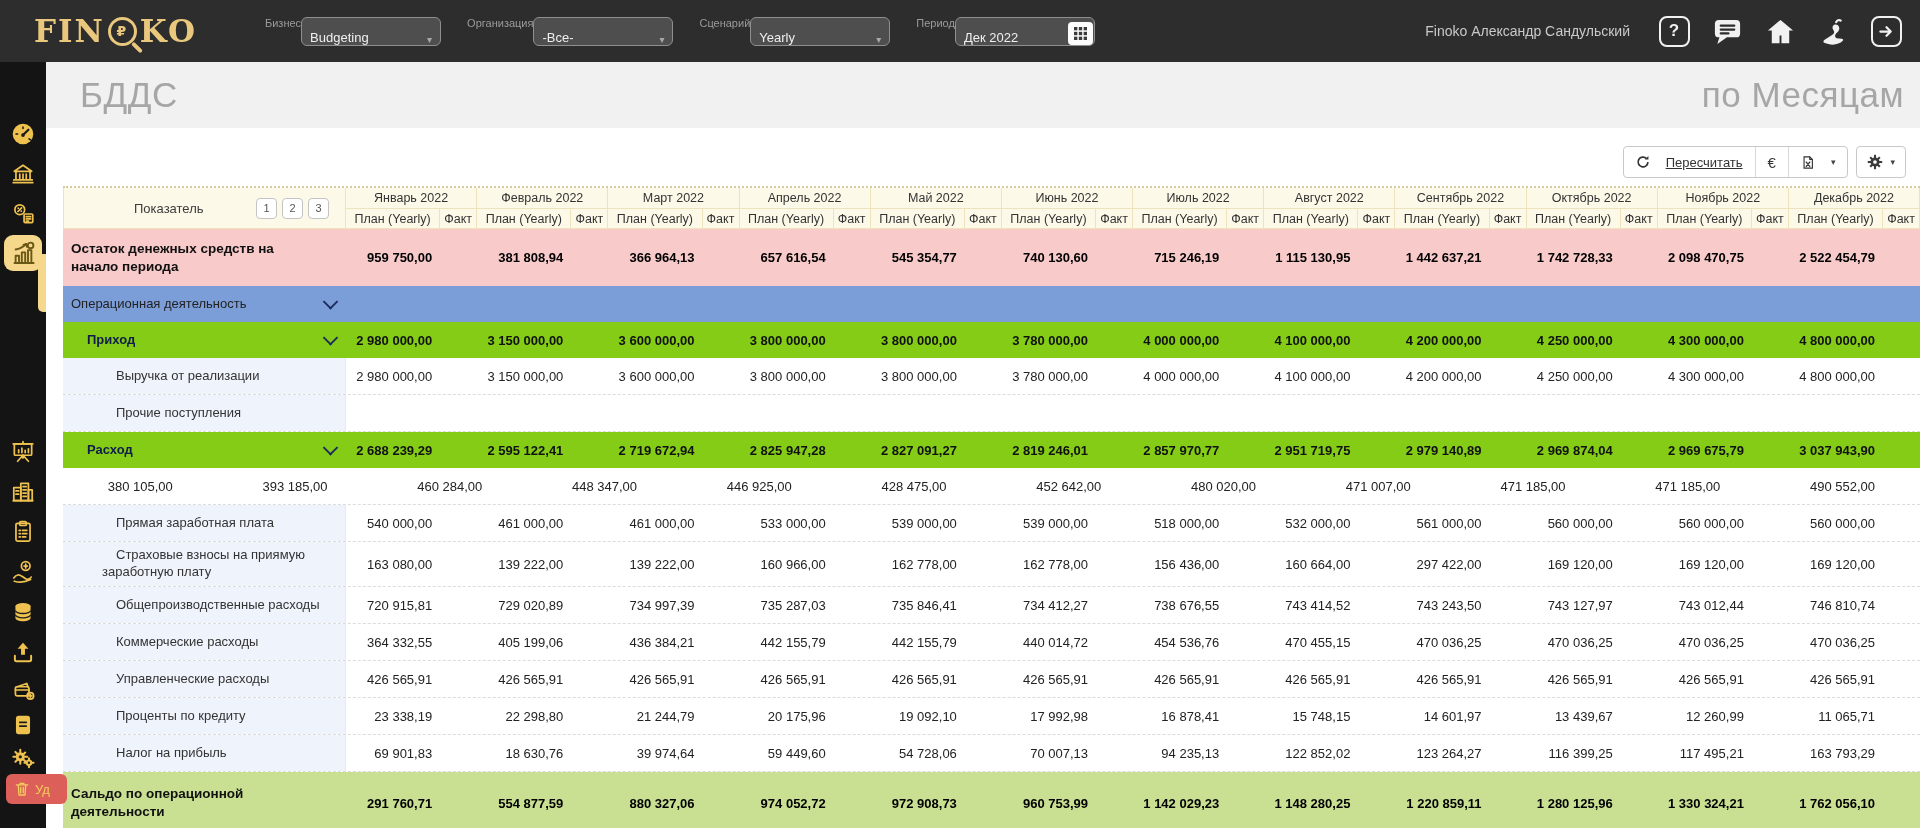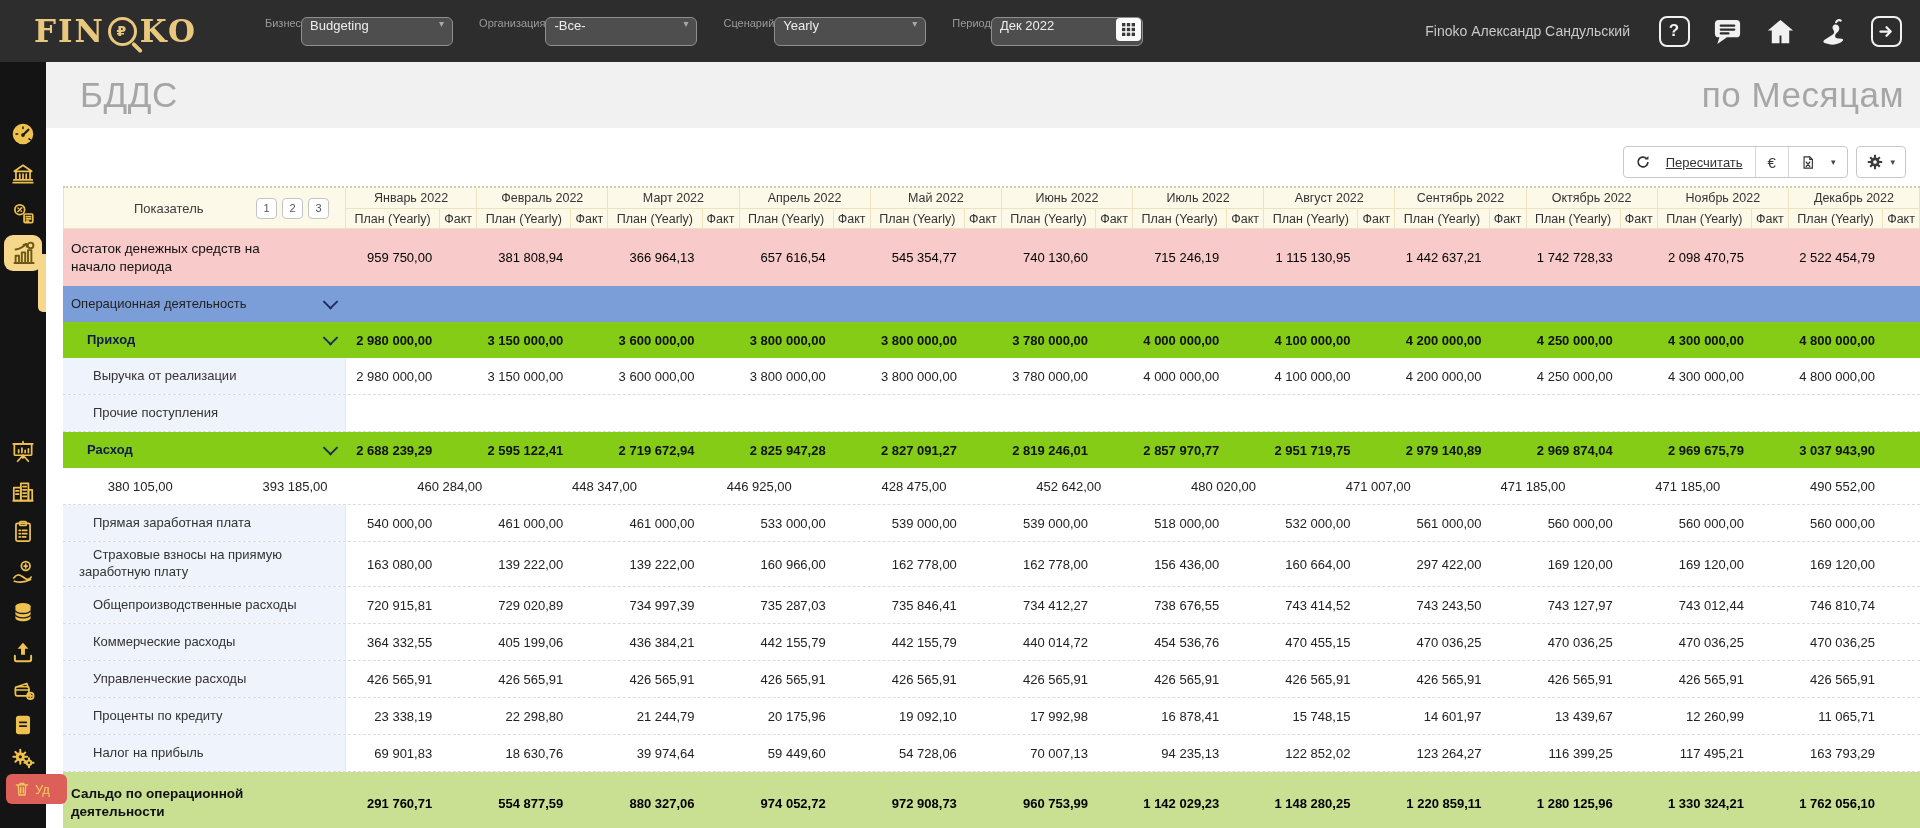--- a/index.html
+++ b/index.html
@@ -12,22 +12,22 @@
   .logo{margin-left:34px;display:flex;align-items:center;color:#e9c87e;
         font-family:"DejaVu Serif",serif;font-size:31px;font-weight:600;letter-spacing:2px;line-height:1}
   .mag{position:relative;width:31px;height:31px;margin:0 2px;display:flex;align-items:center;justify-content:center}
   .lens{width:23px;height:23px;border:3px solid #e9c87e;border-radius:50%;display:flex;align-items:center;
         justify-content:center;font-size:14px;font-weight:700;font-family:"DejaVu Sans",sans-serif}
   .handle{position:absolute;right:-1px;bottom:-7px;width:4px;height:13px;background:#e9c87e;
           transform:rotate(-45deg);border-radius:2px}
   .filters{display:flex;gap:24px;margin-left:66px}
   .filter{display:flex;flex-direction:row}
   .flabel{font-size:11px;color:#9b9b9b;margin:0 0 3px 2px}
-  .fcontrol{width:152px;height:29px;background:#4e4e4e;border:1px solid #8f8f8f;border-radius:6px;
-            display:flex;align-items:flex-start;padding:0 8px;color:#efefef;font-size:13px;box-sizing:border-box;cursor:pointer}
+  .fcontrol{width:140px;height:29px;background:#4e4e4e;border:1px solid #8f8f8f;border-radius:6px;
+            display:flex;align-items:flex-end;padding:0 8px;color:#efefef;font-size:13px;box-sizing:border-box;cursor:pointer}
   .fcontrol .caret{margin-left:auto;color:#a8a8a8;font-size:10px}
   .fcontrol.datebox{padding-right:1px}
   .calbtn{margin-left:auto;width:25px;height:23px;background:#fbfbfb;border-radius:4px;
           display:flex;align-items:center;justify-content:center;cursor:pointer}
   .user{margin-left:auto;color:#c9c9c9;font-size:14px;white-space:nowrap}
   .tbicons{display:flex;align-items:center;gap:17px;margin:0 16px 0 26px}
   .tb-icon{width:36px;height:36px;display:flex;align-items:center;justify-content:center;cursor:pointer}
   .rbox{width:27px;height:27px;border:2.5px solid #f1f1f1;border-radius:8px;display:flex;align-items:center;
         justify-content:center;color:#f1f1f1;font-size:17px;font-weight:700}
 
@@ -78,29 +78,29 @@
   .th-plan{flex:1}
   .th-fact{width:36px;flex:0 0 36px}
 
   .tbody{display:flex;flex-direction:column;flex:1}
   .trow{display:flex;flex:0 0 auto}
   .c-label{width:283px;flex:0 0 283px;box-sizing:border-box;display:flex;align-items:center;
            font-size:13px;color:#222;position:relative}
   .lab{line-height:1.3}
   .i0 .lab{padding-left:8px}
   .i1 .lab{padding-left:24px}
-  .i2 .lab{padding-left:16px;text-indent:14px}
+  .i2 .lab{padding-left:39px;text-indent:14px}
   .chev{position:absolute;right:10px;top:50%;width:9px;height:9px;border-right:2.4px solid #1d2a5e;
         border-bottom:2.4px solid #1d2a5e;transform:translateY(-70%) rotate(45deg);cursor:pointer}
   .mgroup{flex:1;display:flex;min-width:0}
   .v-plan{flex:1;display:flex;align-items:center;justify-content:flex-end;padding-right:9px;
           font-size:13px;white-space:nowrap;box-sizing:border-box;overflow:hidden}
   .v-fact{width:36px;flex:0 0 36px}
 
-  .r-pink{background:#f8caca;height:57px;font-weight:400}
+  .r-pink{background:#f8caca;height:57px;font-weight:700}
   .r-pink .c-label{font-size:13.5px;color:#111}
   .r-blue{background:#7b9ed9;height:36px;color:#15235c;font-size:13.5px}
   .r-lav{background:#84cc16;height:36px;font-weight:700}
   .r-lav .c-label{color:#101c4a}
   .r-lav .v-plan{color:#111}
   .r-plain{background:#fff;height:36px;border-bottom:1px dashed #dcdcdc}
   .r-plain .c-label{background:#eff3fc;border-right:1px solid #e4e9f5;color:#333}
   .r-plain .v-plan{color:#222}
   .r-tall{height:44px !important}
   .r-green{background:#c9e092;height:62px;font-weight:700}

